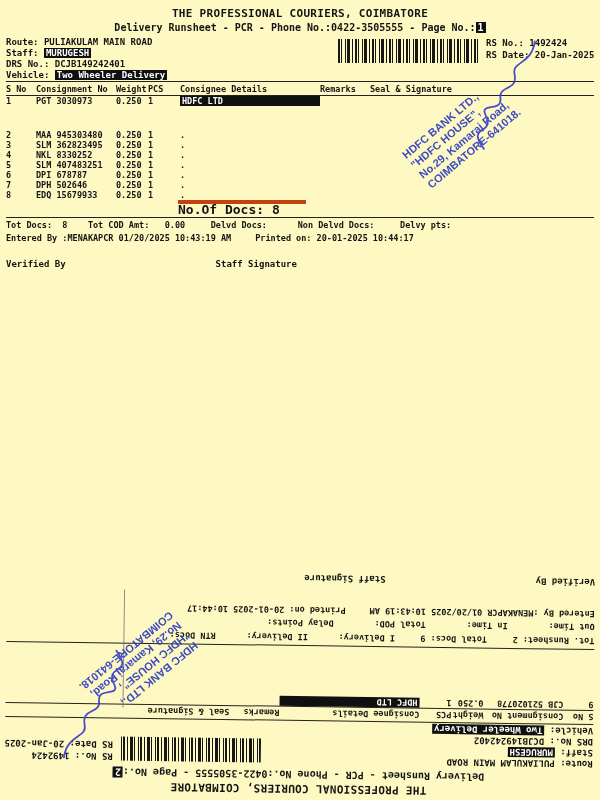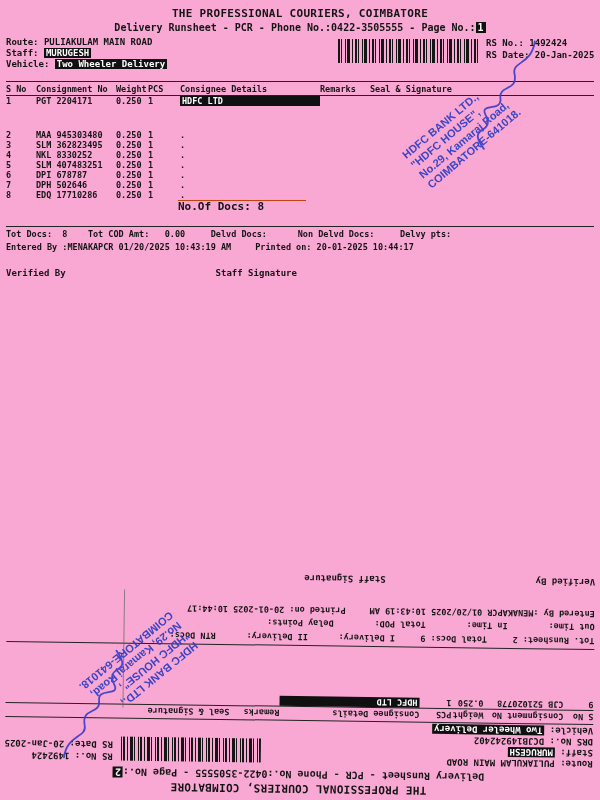--- a/index.html
+++ b/index.html
@@ -1,19 +1,19 @@
 <!DOCTYPE html>
 <html><head>
 <meta charset="utf-8">
 <style>
   * { margin:0; padding:0; box-sizing:border-box; }
   html,body { width:600px; height:800px; }
   body { background:#ffffff; overflow:hidden; position:relative;
          font-family:"DejaVu Sans Mono","Liberation Mono",monospace; }
-  .sheet { position:absolute; inset:0; background:#f9a8d4; }
+  .sheet { position:absolute; inset:0; background:#fef9c3; }
 
   .doc { position:absolute; left:6px; width:588px; color:#141414; font-weight:bold; }
   .doc-top { top:8px; height:262px; }
   .doc-bottom { top:544px; height:250px; transform:rotate(180.8deg); }
 
   .title { text-align:center; font-size:11px; line-height:12px; letter-spacing:.3px; }
   .subtitle { text-align:center; font-size:10px; line-height:11px; margin-top:2px; }
   .hl { background:#101010; color:#ffffff; padding:0 2px; }
 
   .meta { position:relative; margin-top:4px; height:44px; font-size:9px; }
@@ -24,23 +24,23 @@
   .rs-block .line { line-height:12px; }
 
   .thead, .trow { display:grid; grid-template-columns:30px 80px 32px 32px 140px 50px 1fr;
                   font-size:8.5px; line-height:10px; }
   .thead { border-top:1px solid #222; border-bottom:1px solid #222; padding:1.5px 0; }
   .tbody { position:relative; }
   .doc-top .tbody { min-height:104px; }
   .doc-top .trow:first-of-type { margin-bottom:24px; }
   .doc-bottom .tbody { min-height:10px; }
 
-  .nodocs { margin-left:172px; width:128px; border-top:1px solid #c2410c;
-            font-size:11px; line-height:11px; }
-  .totals { border-top:1px solid #222; margin-top:14px; padding-top:2px;
+  .nodocs { margin-left:172px; width:128px; border-top:4px solid #c2410c;
+            font-size:13px; line-height:11px; }
+  .totals { border-top:1px solid #222; margin-top:2px; padding-top:2px;
             font-size:8.5px; white-space:pre; }
   .sum1 { border-top:1px solid #222; margin-top:50px; padding-top:3px;
           font-size:8.5px; white-space:pre; }
   .sum2 { margin-top:4px; font-size:8.5px; white-space:pre; }
   .entered { margin-top:3px; font-size:8.5px; display:flex; gap:24px; white-space:pre; }
   .verify { margin-top:16px; font-size:9px; display:flex; }
   .doc-bottom .verify { margin-top:22px; }
   .verify .staff { margin-left:150px; }
 
   .stamp { position:absolute; right:14px; top:78px; width:185px; transform:rotate(-40deg);
@@ -56,20 +56,21 @@
 
 <div class="sheet">
 
   <div class="doc doc-top">
     <div class="title">THE PROFESSIONAL COURIERS, COIMBATORE</div>
     <div class="subtitle"><span>Delivery Runsheet - PCR - Phone No.:0422-3505555 - Page No.:</span><span class="hl">1</span></div>
 
     <div class="meta">
       <div class="line">Route: PULIAKULAM MAIN ROAD</div>
       <div class="line"><span>Staff:</span> <span class="hl">MURUGESH</span></div>
+      <div class="line">DRS No.: DCJB149242401</div>
       <div class="line"><span>Vehicle:</span> <span class="hl">Two Wheeler Delivery</span></div>
       <div class="barcode"></div>
       <div class="rs-block">
         <div class="line">RS No.: 1492424</div>
         <div class="line">RS Date: 20-Jan-2025</div>
       </div>
     </div>
 
     <div class="thead">
       <span>S No</span>
@@ -78,21 +79,21 @@
       <span>PCS</span>
       <span>Consignee Details</span>
       <span>Remarks</span>
       <span>Seal &amp; Signature</span>
     </div>
 
     <div class="tbody">
 
         <div class="trow">
           <span>1</span>
-          <span>PGT 2204171</span>
+          <span>PGT 3030973</span>
           <span>0.250</span>
           <span>1</span>
           <span class="hl">HDFC LTD</span>
           <span></span>
           <span></span>
         </div>
 
         <div class="trow">
           <span>2</span>
           <span>MAA 945303480</span>
@@ -148,21 +149,21 @@
           <span>DPH 502646</span>
           <span>0.250</span>
           <span>1</span>
           <span>.</span>
           <span></span>
           <span></span>
         </div>
 
         <div class="trow">
           <span>8</span>
-          <span>EDQ 17710286</span>
+          <span>EDQ 15679933</span>
           <span>0.250</span>
           <span>1</span>
           <span>.</span>
           <span></span>
           <span></span>
         </div>
       </div>
 
     <div class="nodocs">No.Of Docs: 8</div>
     <div class="totals">Tot Docs:  8    Tot COD Amt:   0.00     Delvd Docs:      Non Delvd Docs:     Delvy pts:</div>

